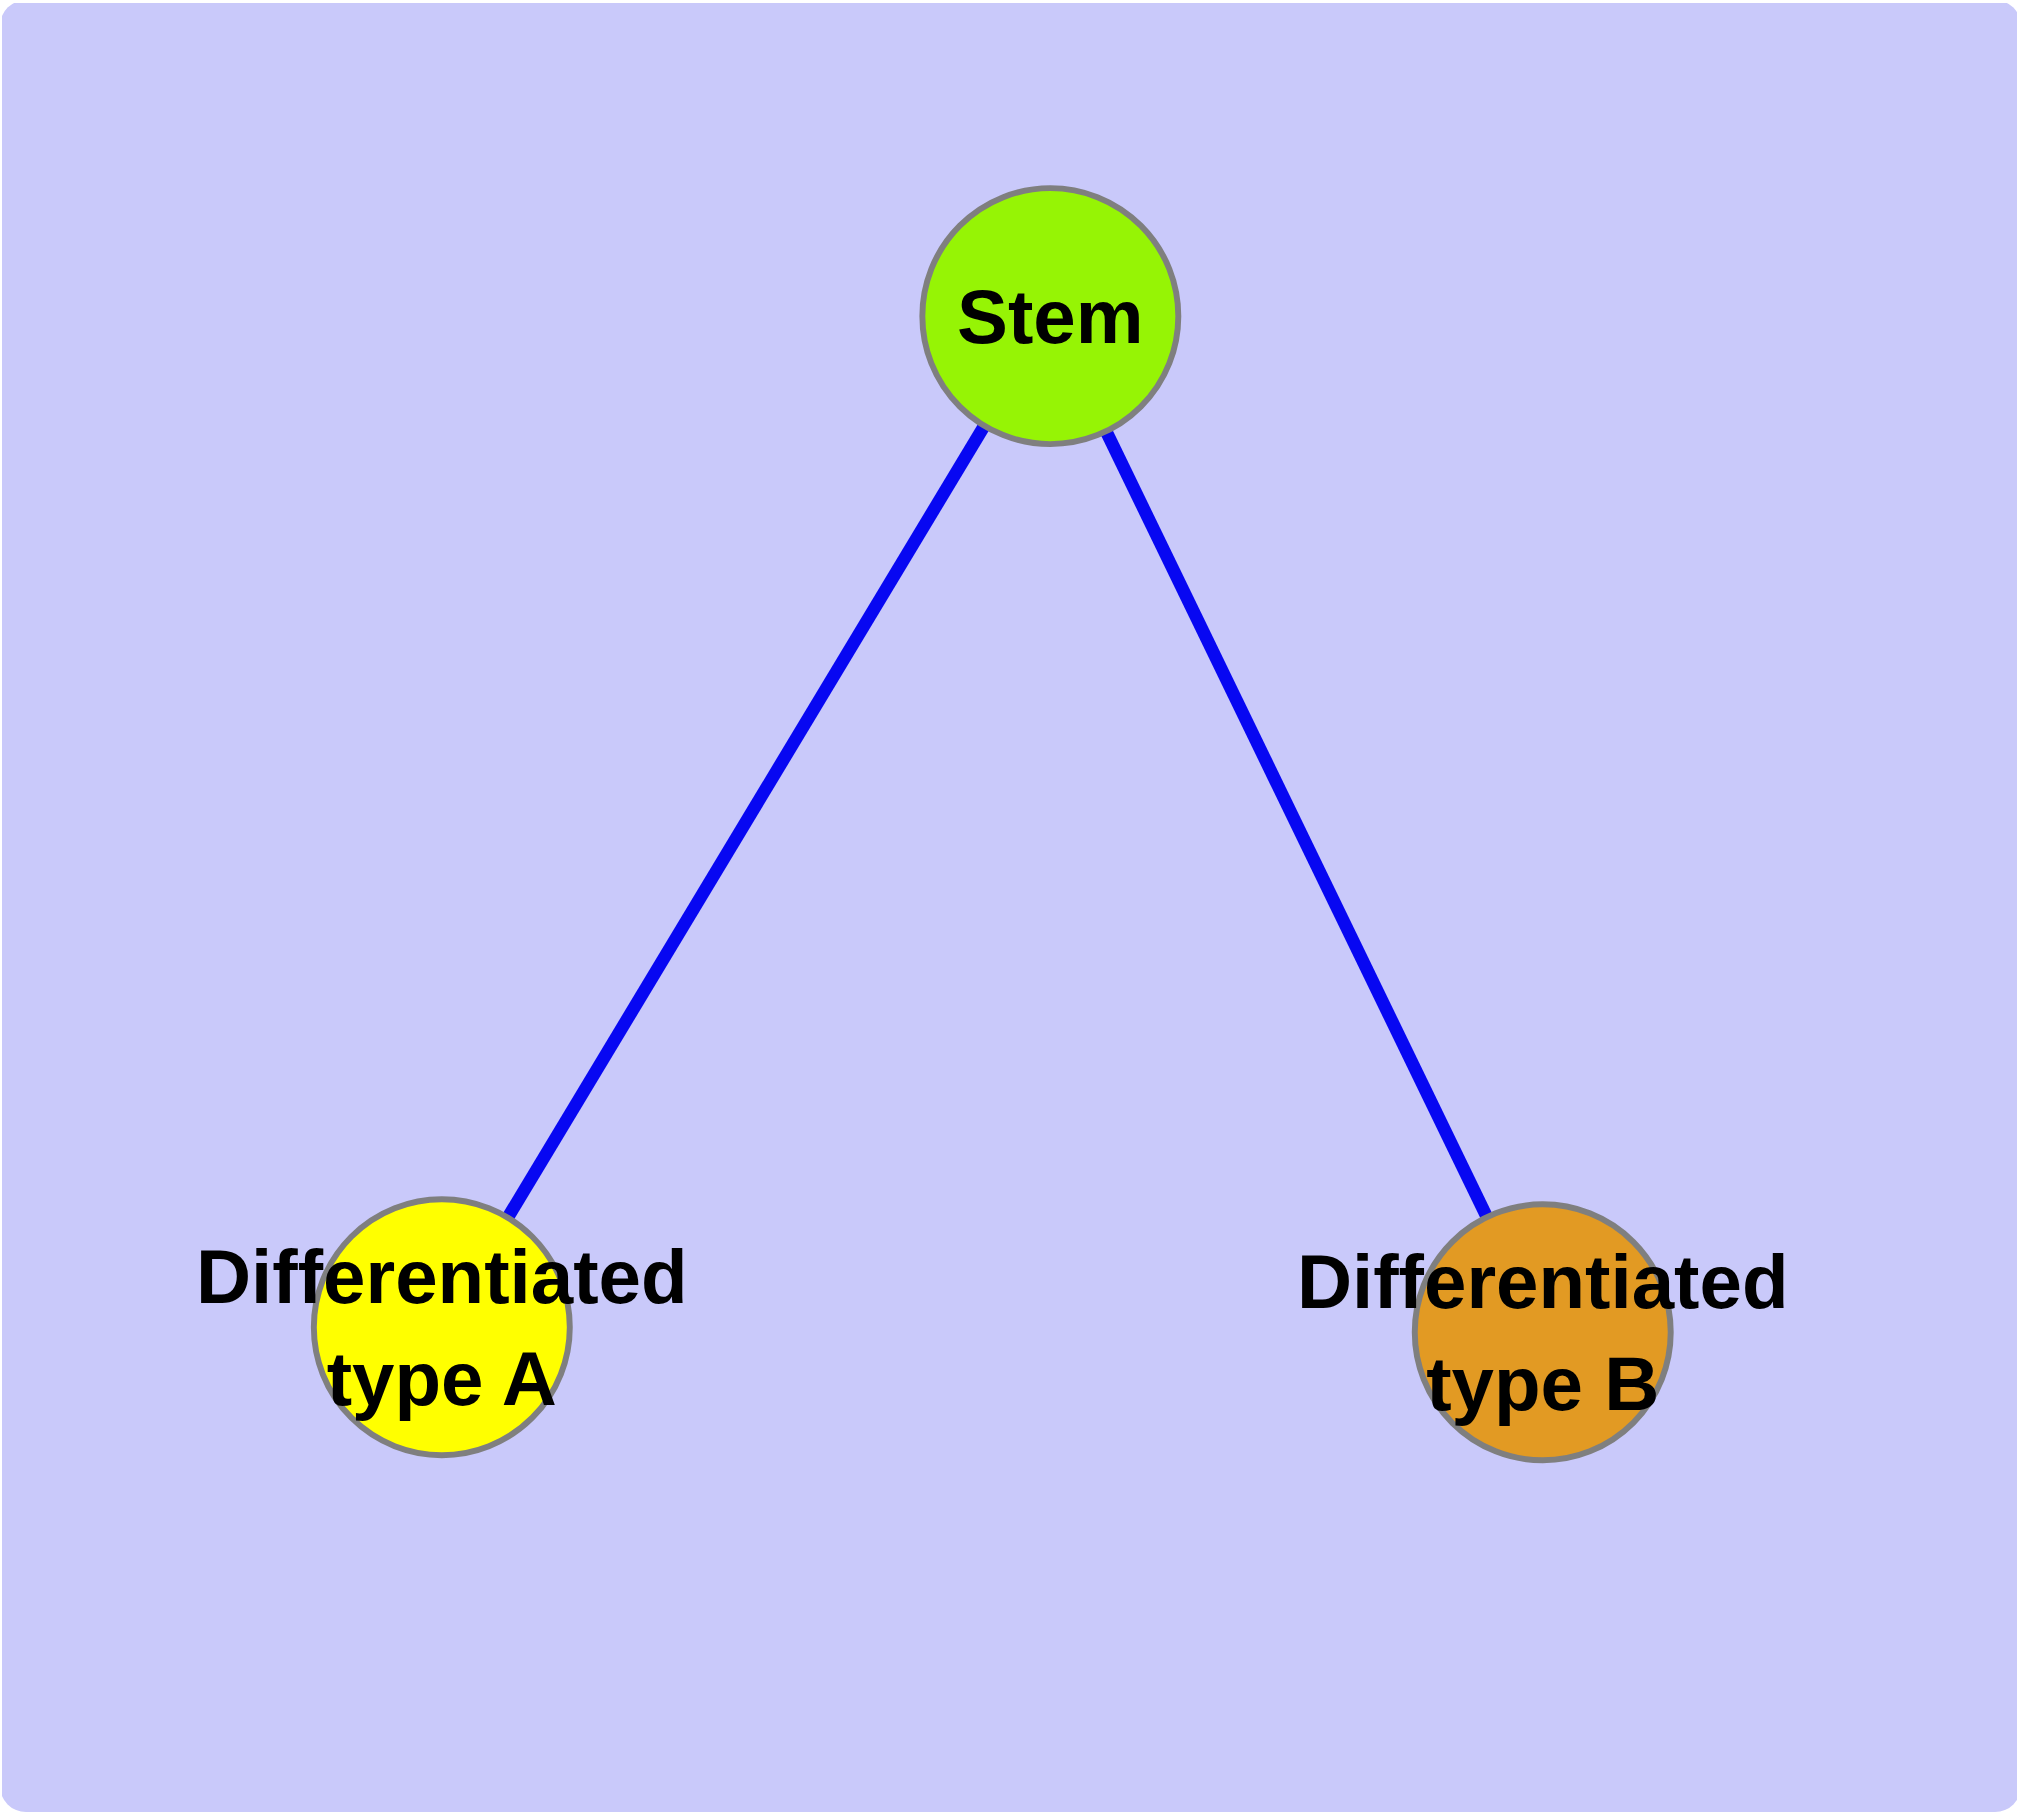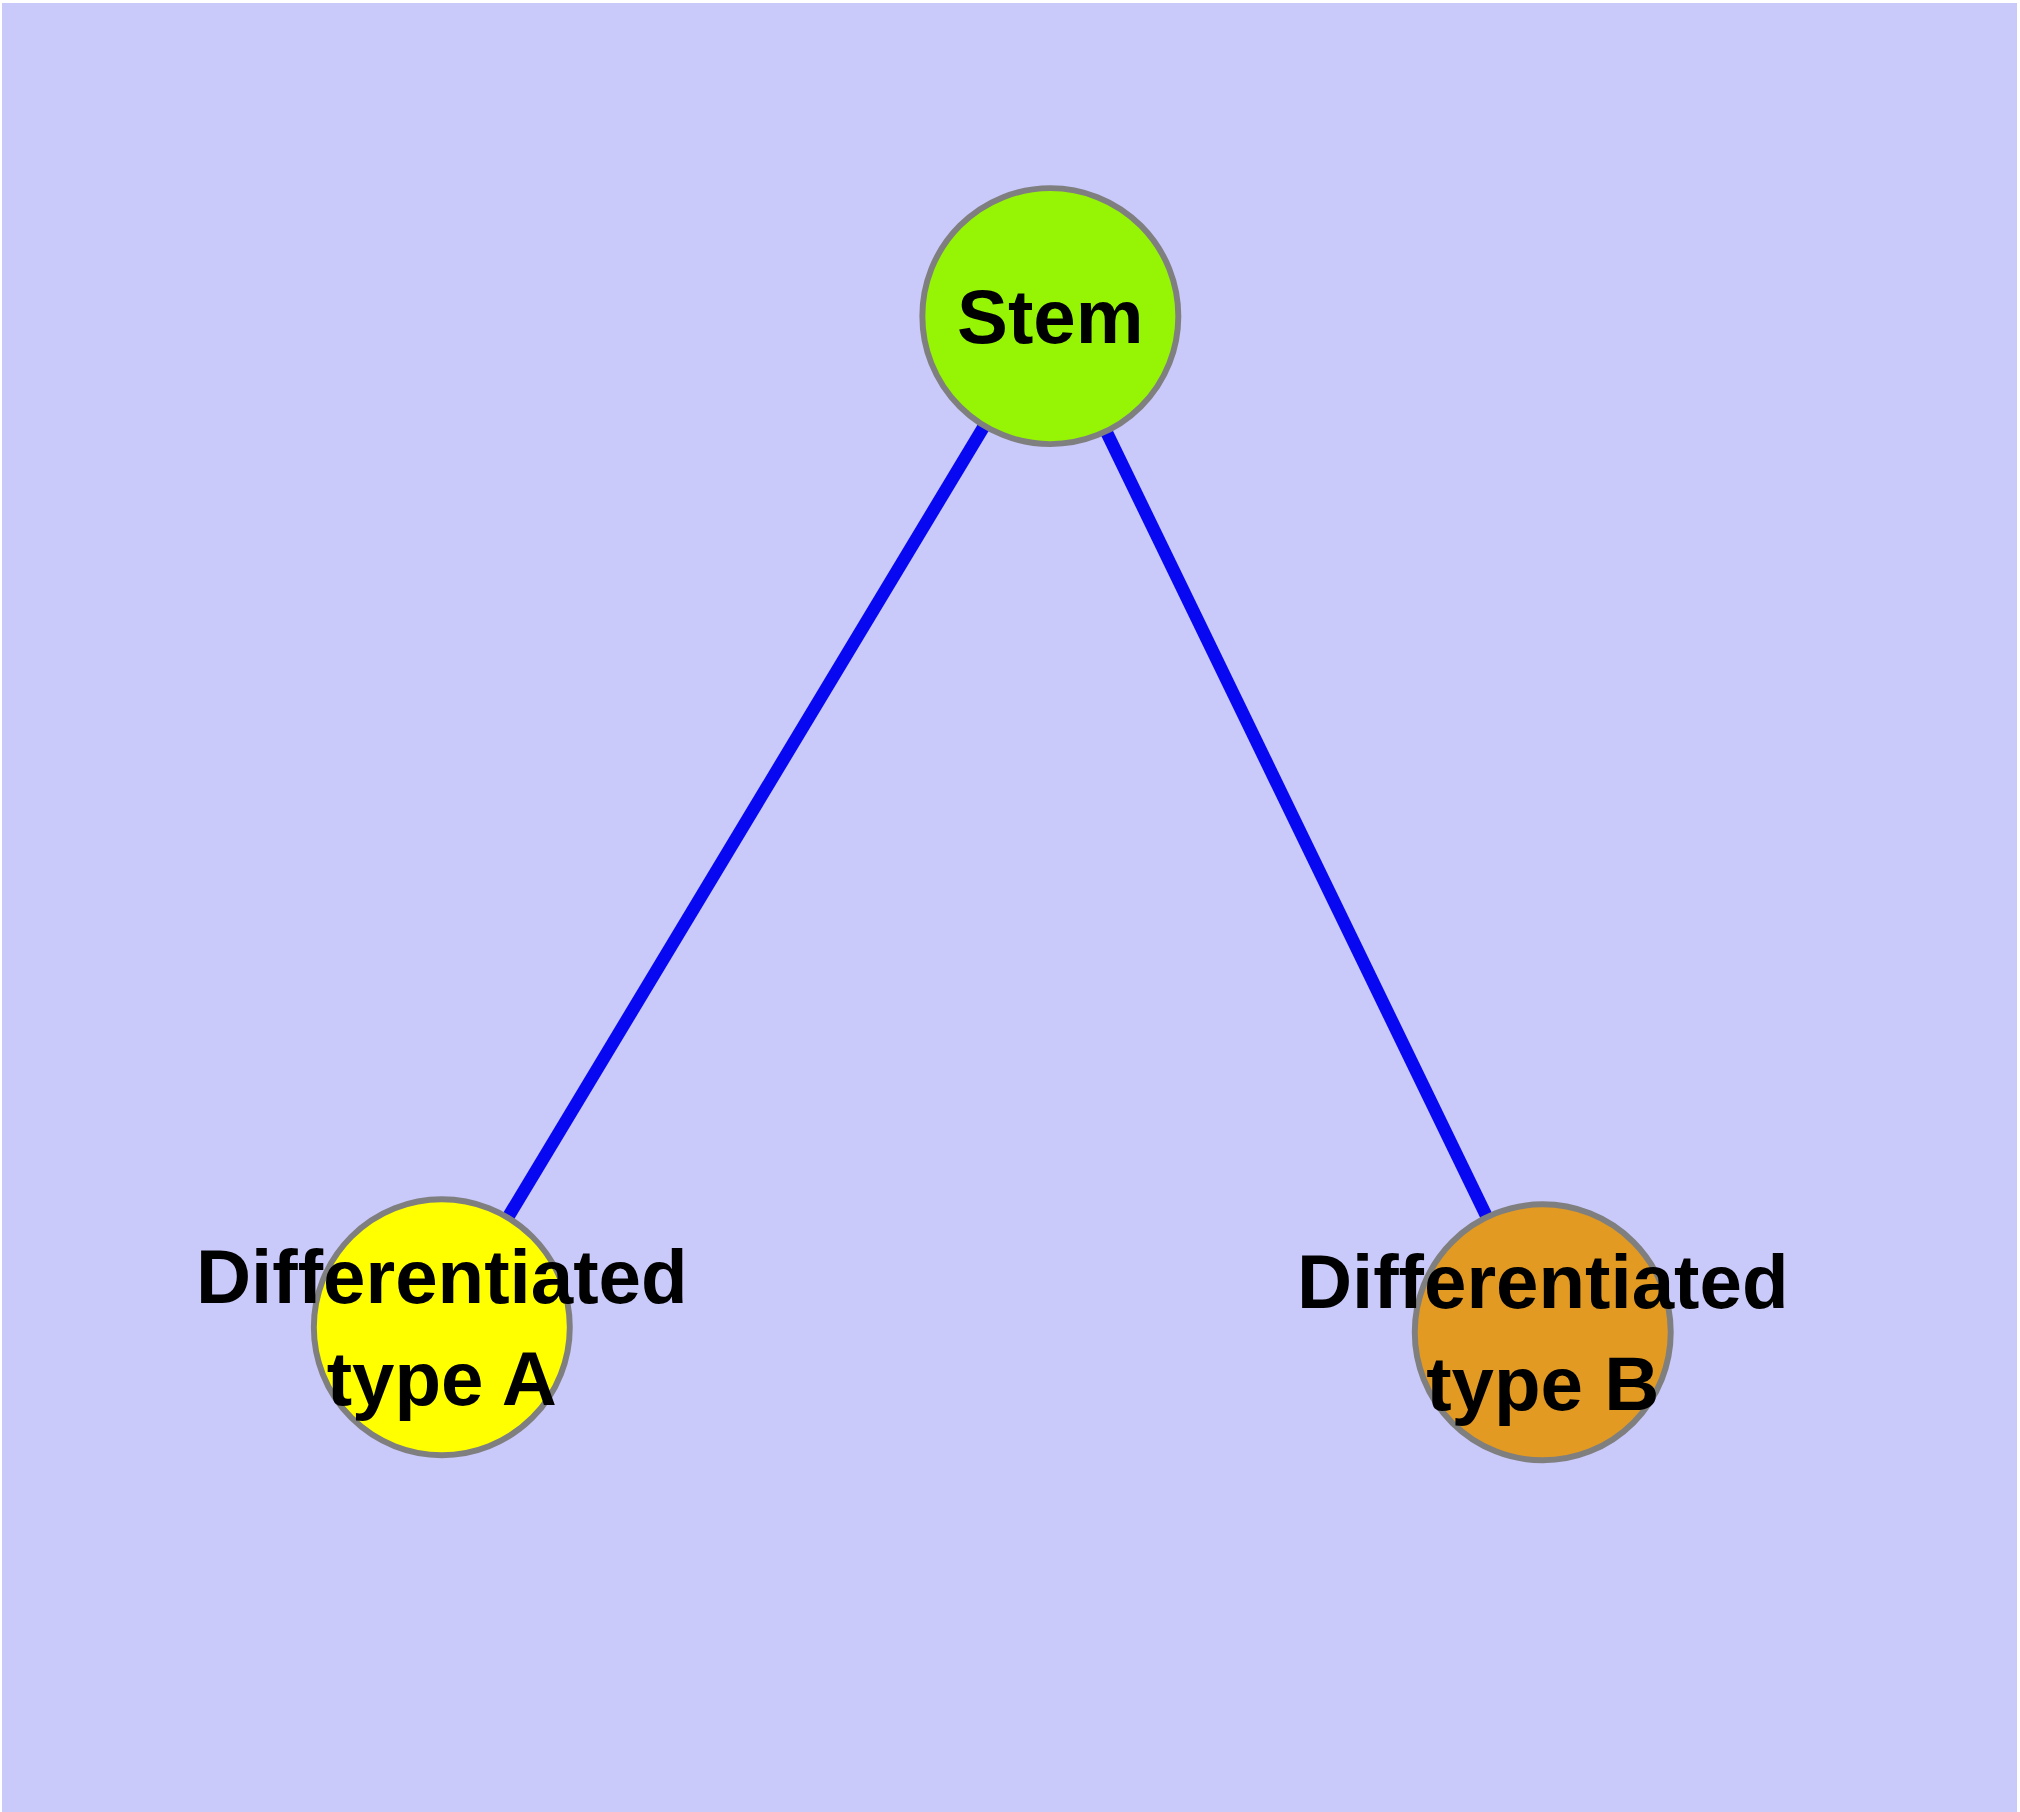--- a/index.html
+++ b/index.html
@@ -31,21 +31,21 @@
     display: block;
   }
   .node-label {
     font-family: "Liberation Sans", sans-serif;
     font-weight: bold;
   }
 </style>
 </head>
 <body>
 
-<div id="stage" style="background: rgb(255, 255, 255);">
+<div id="stage" style="background: rgb(255, 255, 255); border-radius: 26px;">
   <div id="plot-area" style="background: rgb(201, 201, 250);"></div>
   <svg id="graph-svg" viewBox="0 0 2384 2138" xmlns="http://www.w3.org/2000/svg">
     <g id="edges-layer">
         <line x1="1239" y1="373" x2="521" y2="1566" stroke="#0707f2" stroke-width="15"></line>
         <line x1="1239" y1="373" x2="1820" y2="1572" stroke="#0707f2" stroke-width="15"></line>
       </g>
     <g id="nodes-layer">
         <circle cx="1239" cy="373" r="151" fill="#96f405" stroke="#7f7f7f" stroke-width="7"></circle>
         <circle cx="521" cy="1566" r="151" fill="#ffff00" stroke="#7f7f7f" stroke-width="7"></circle>
         <circle cx="1820" cy="1572" r="151" fill="#e29a23" stroke="#7f7f7f" stroke-width="7"></circle>

